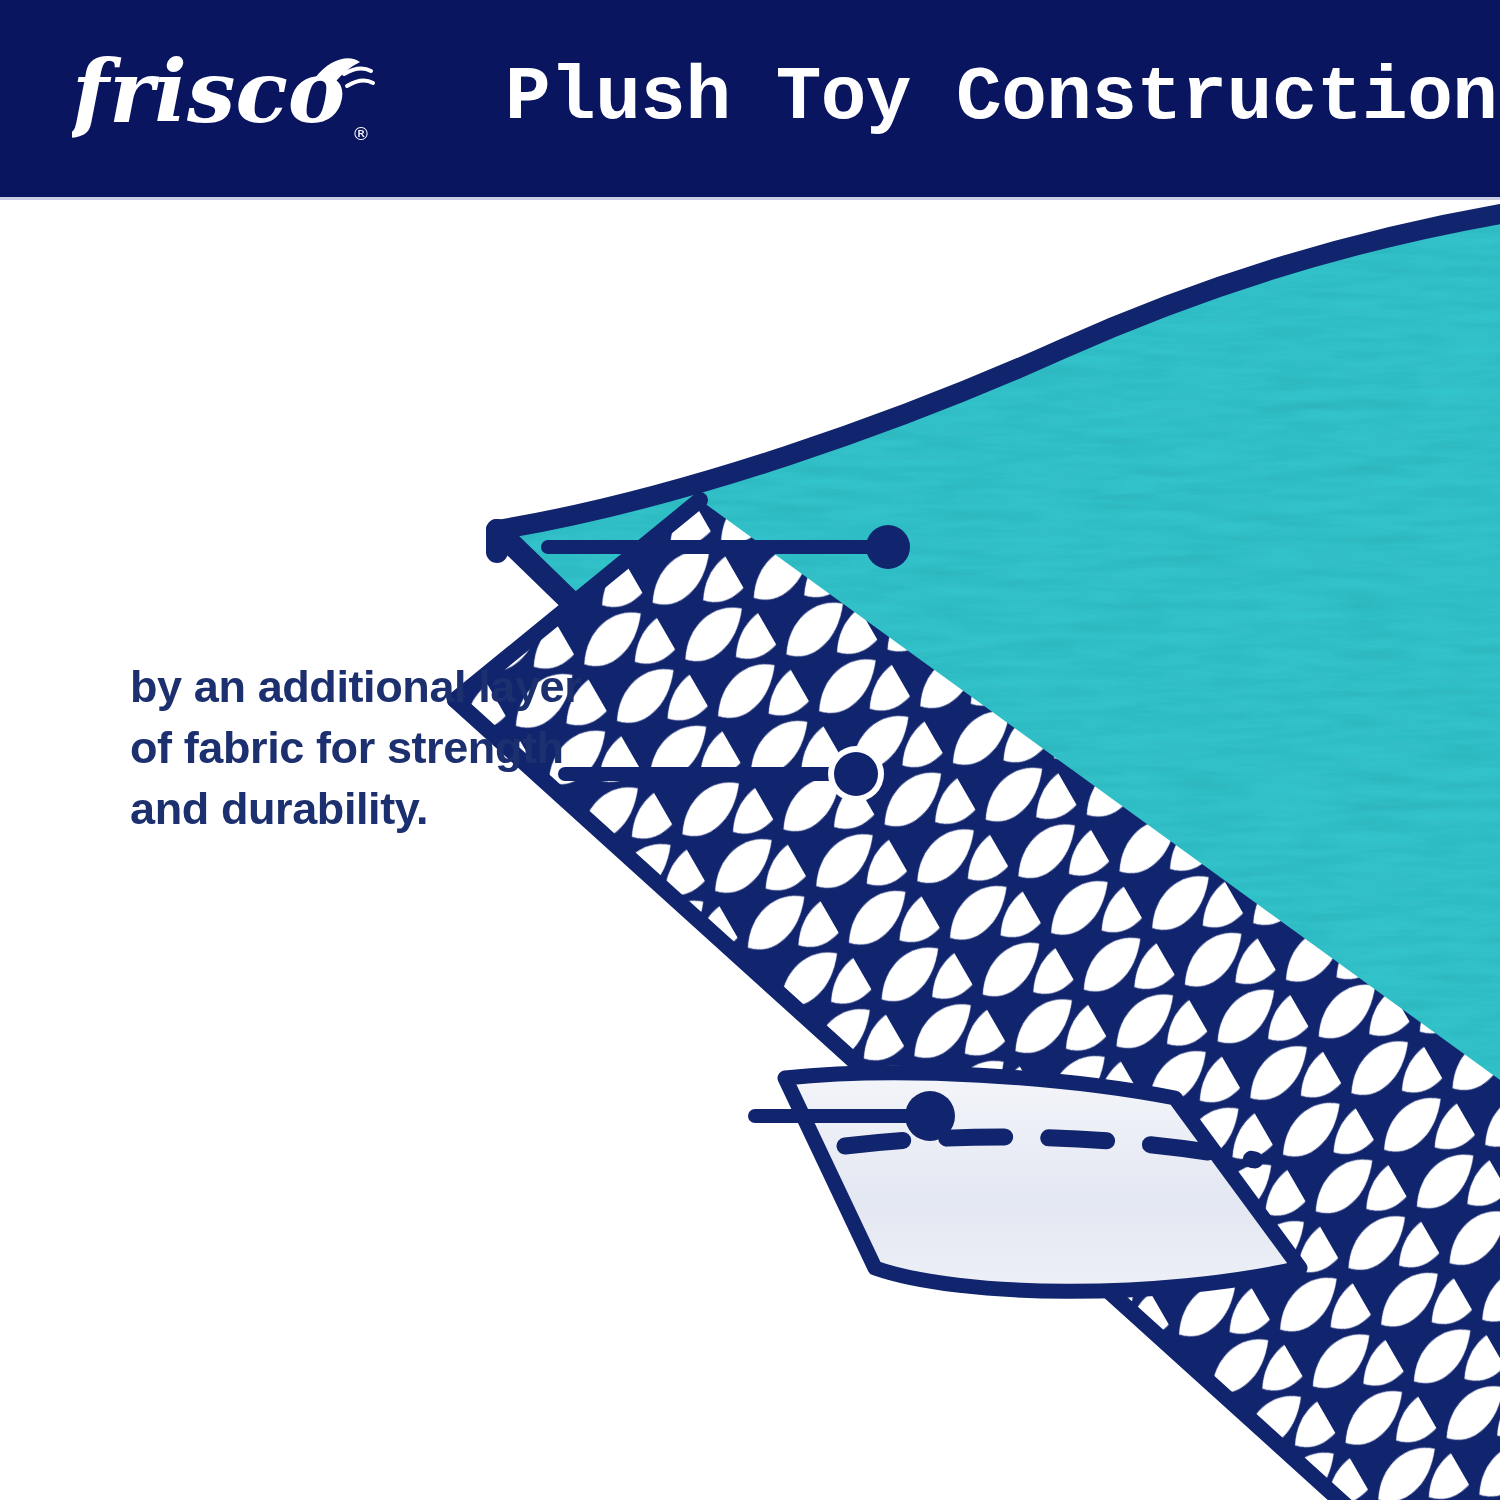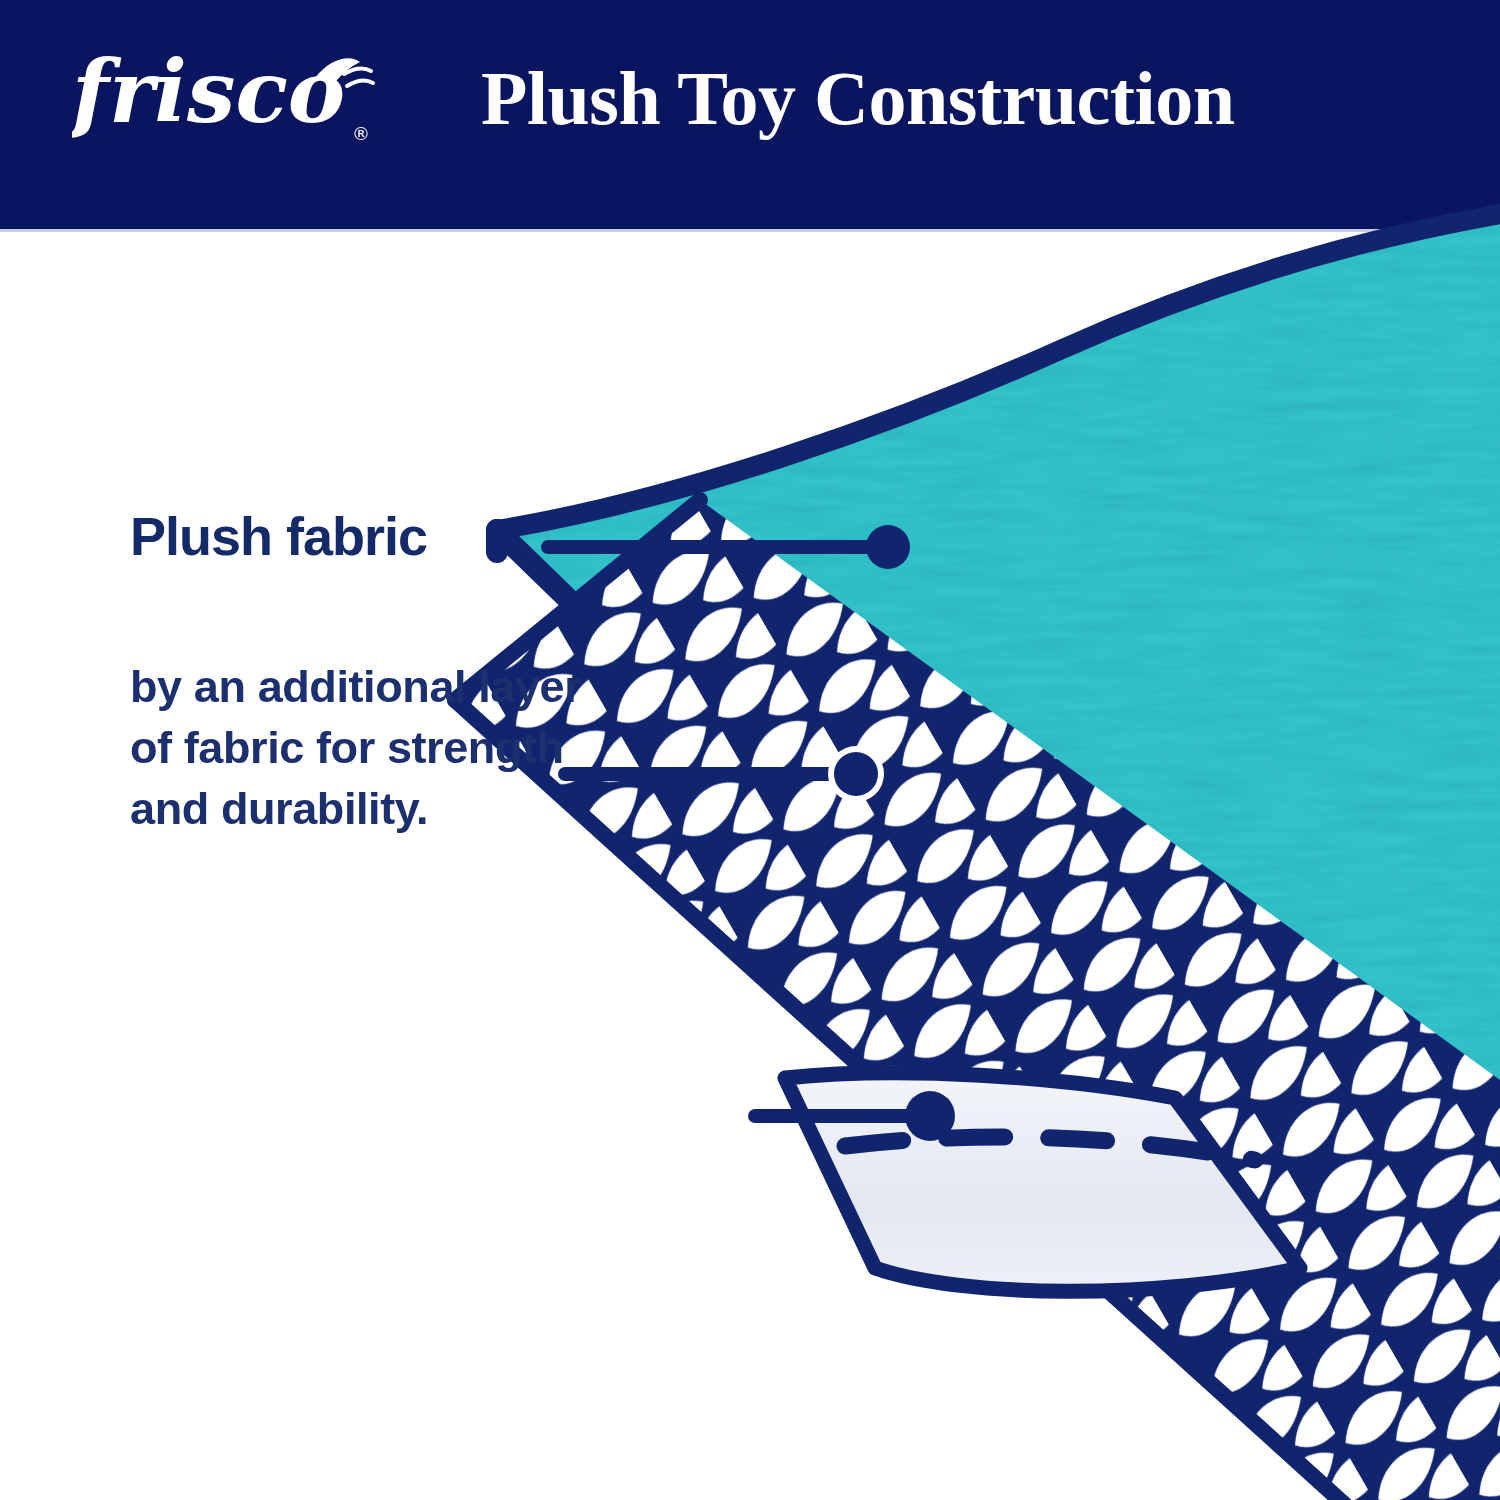--- a/index.html
+++ b/index.html
@@ -18,40 +18,40 @@
     background: #ffffff;
     overflow: hidden;
   }
 
   
   #header-bar {
     position: absolute;
     left: 0;
     top: 0;
     width: 1500px;
-    height: 232px;
+    height: 200px;
     background: #0a1560;
     box-sizing: border-box;
     border-bottom: 3px solid #c9cde4;
   }
   #brand-logo {
     position: absolute;
     left: 72px;
     top: 40px;
     width: 310px;
     height: 110px;
   }
   #header-title {
     position: absolute;
-    left: 481px;
+    left: 505px;
     top: 44px;
     width: 900px;
     height: 108px;
     color: #ffffff;
-    font-family: Liberation Serif, serif;
+    font-family: Liberation Mono, monospace;
     font-size: 76px;
     font-weight: bold;
     line-height: 108px;
     letter-spacing: -0.5px;
     white-space: nowrap;
   }
 
   
   #illustration {
     position: absolute;
@@ -183,23 +183,20 @@
 
       <line x1="565" y1="574" x2="848" y2="574" stroke="#11246e" stroke-width="14" stroke-linecap="round"></line>
       <circle cx="856" cy="574" r="28" fill="#ffffff"></circle>
       <circle cx="856" cy="574" r="22" fill="#11246e"></circle>
 
       <line x1="755" y1="916" x2="922" y2="916" stroke="#11246e" stroke-width="14" stroke-linecap="round"></line>
       <circle cx="930" cy="916" r="25" fill="#11246e"></circle>
     </g>
   </svg>
 
-  <div class="callout" id="callout-plush-fabric">
-    <div class="headline">Plush fabric</div>
-  </div>
 
   <div class="callout" id="callout-plush-exterior">
     <div class="body">by an additional layer
 of fabric for strength
 and durability.</div>
   </div>
 
   <div class="callout" id="callout-reinforced-seams">
   </div>
 

